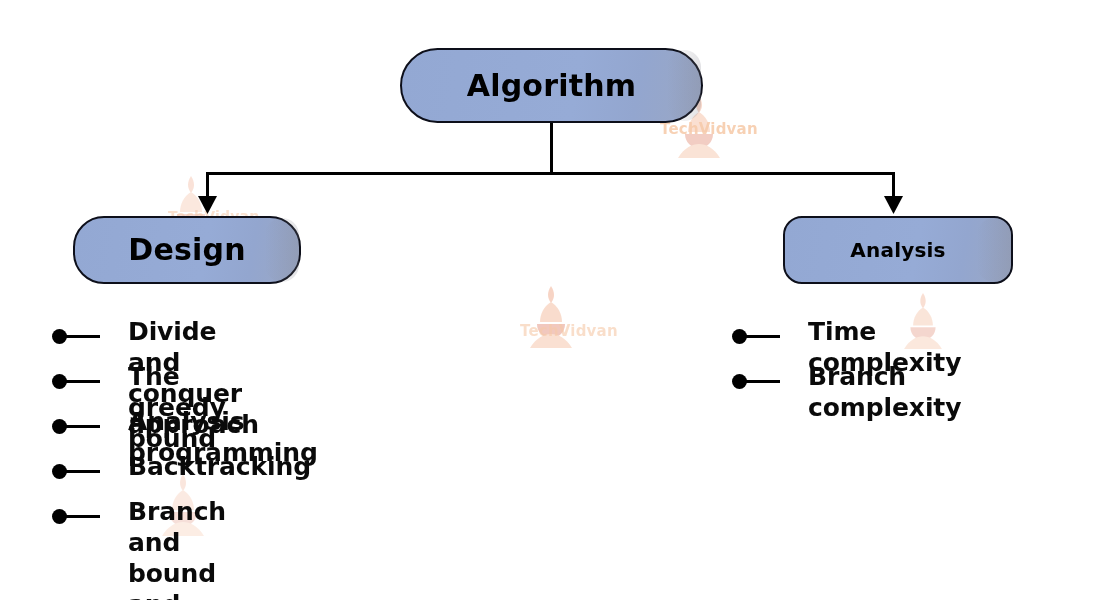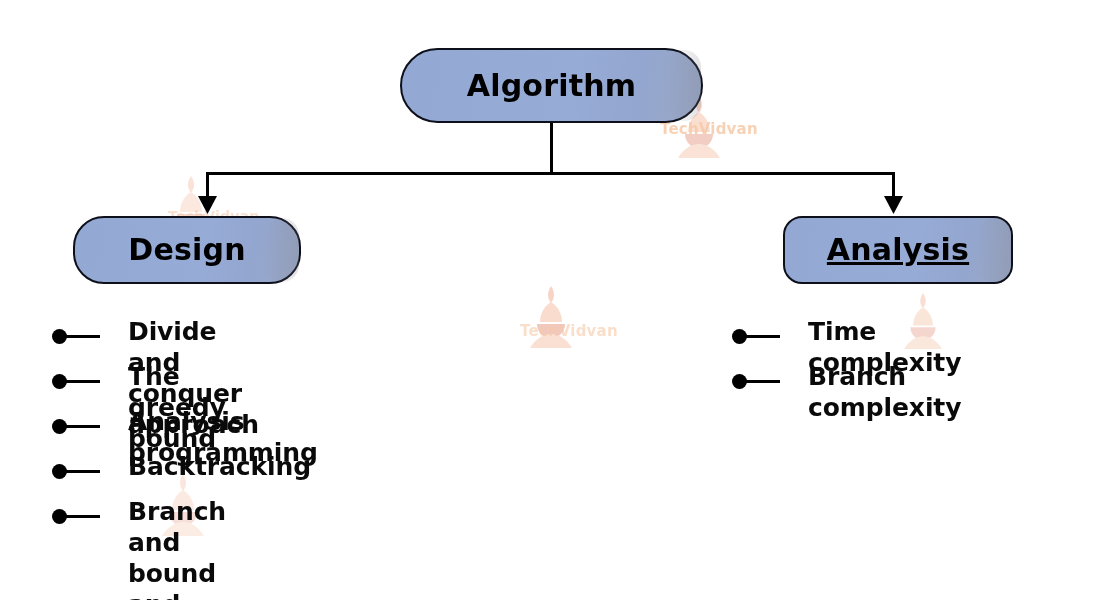--- a/index.html
+++ b/index.html
@@ -80,21 +80,21 @@
     border-radius: 31px;
   }
   #node-design .node-label { font-size: 30px; }
   #node-analysis {
     left: 783px;
     top: 216px;
     width: 230px;
     height: 68px;
     border-radius: 19px;
   }
-  #node-analysis .node-label { font-size: 30px; text-decoration: underline; }
+  #node-analysis .node-label { font-size: 20px; }
 
   
   .node::after {
     content: "";
     position: absolute;
     right: 0;
     top: 0;
     bottom: 0;
     width: 34px;
     border-radius: inherit;

